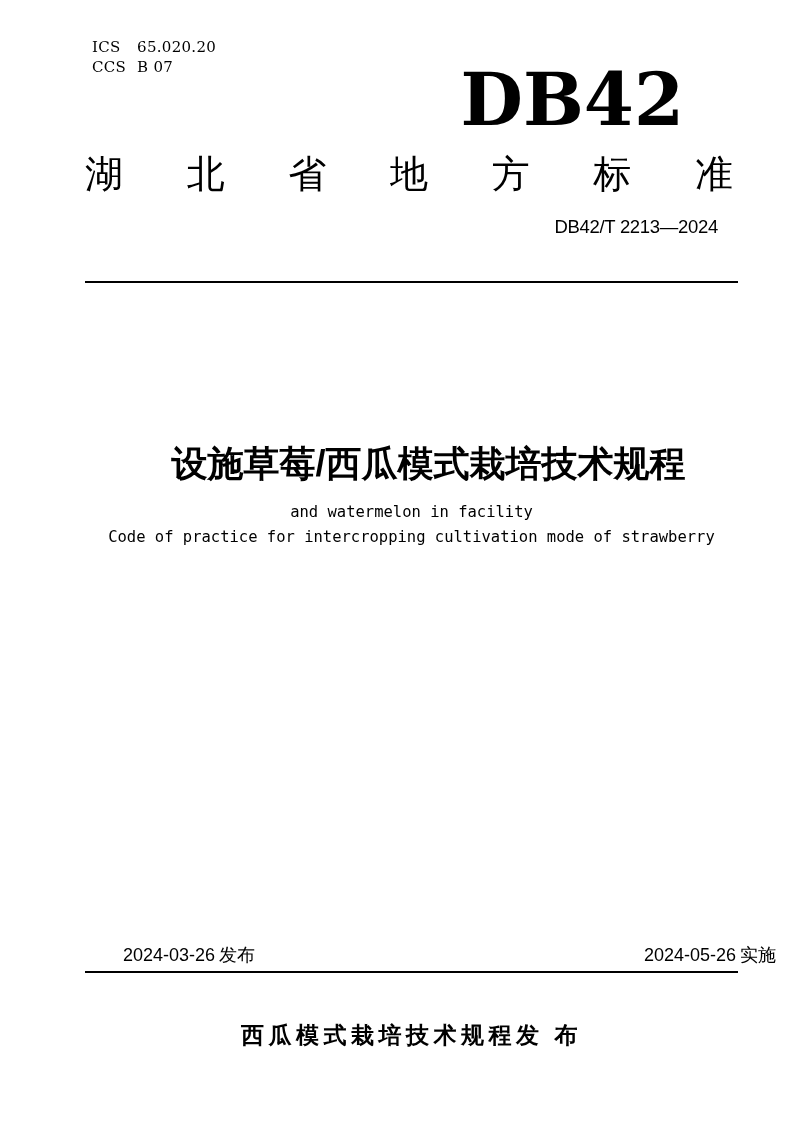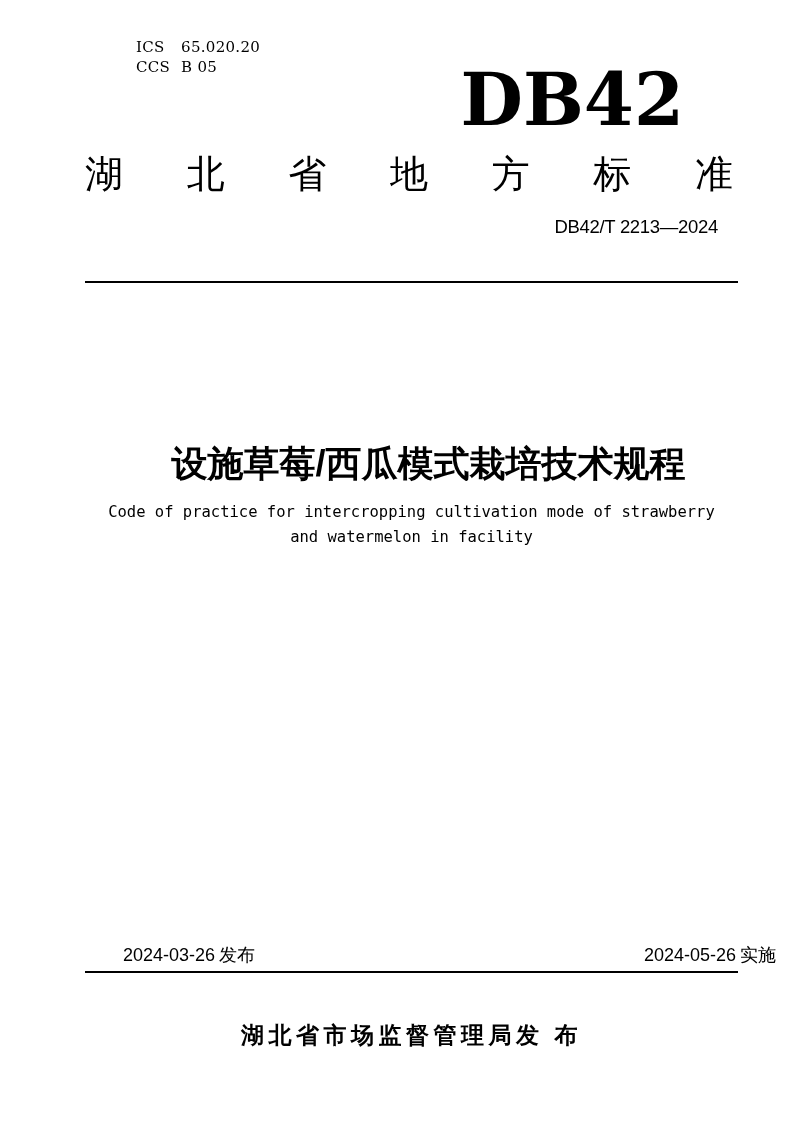--- a/index.html
+++ b/index.html
@@ -19,21 +19,20 @@
 
   
   .ics-block {
     position: absolute;
     left: 92px;
     top: 37px;
     font-family: "DejaVu Serif", "Liberation Serif", serif;
     font-size: 15px;
     line-height: 20px;
     letter-spacing: 0.3px;
-    margin-left: 44px;
   }
   .ics-line .lbl {
     display: inline-block;
     min-width: 40px;
   }
 
   
   .db-logo {
     position: absolute;
     right: 110px;
@@ -140,21 +139,21 @@
 
 <div class="page">
 
   <div class="ics-block">
     <div class="ics-line">
       <span class="lbl">ICS</span>
       <span>65.020.20</span>
     </div>
     <div class="ics-line">
       <span class="lbl">CCS</span>
-      <span>B 05</span>
+      <span>B 07</span>
     </div>
   </div>
 
   <div class="db-logo">DB42</div>
 
   <div class="std-type">
       <span>湖</span>
       <span>北</span>
       <span>省</span>
       <span>地</span>
@@ -163,33 +162,33 @@
       <span>准</span>
     </div>
 
   <div class="std-number">DB42/T 2213—2024</div>
 
   <div class="rule rule-top"></div>
 
   <h1 class="title-cn">设施草莓/西瓜模式栽培技术规程</h1>
 
   <div class="title-en">
+    <div>and watermelon in facility</div>
     <div>Code of practice for intercropping cultivation mode of strawberry</div>
-    <div>and watermelon in facility</div>
   </div>
 
   <div class="dates-row">
     <div>
       <span>2024-03-26</span><span class="date-label">发布</span>
     </div>
     <div>
       <span>2024-05-26</span><span class="date-label">实施</span>
     </div>
   </div>
 
   <div class="rule rule-bottom"></div>
 
   <div class="publisher-row">
-    <span>湖北省市场监督管理局</span>
+    <span>西瓜模式栽培技术规程</span>
     <span class="pub-action">发 布</span>
   </div>
 
 </div>
 
 </body></html>

